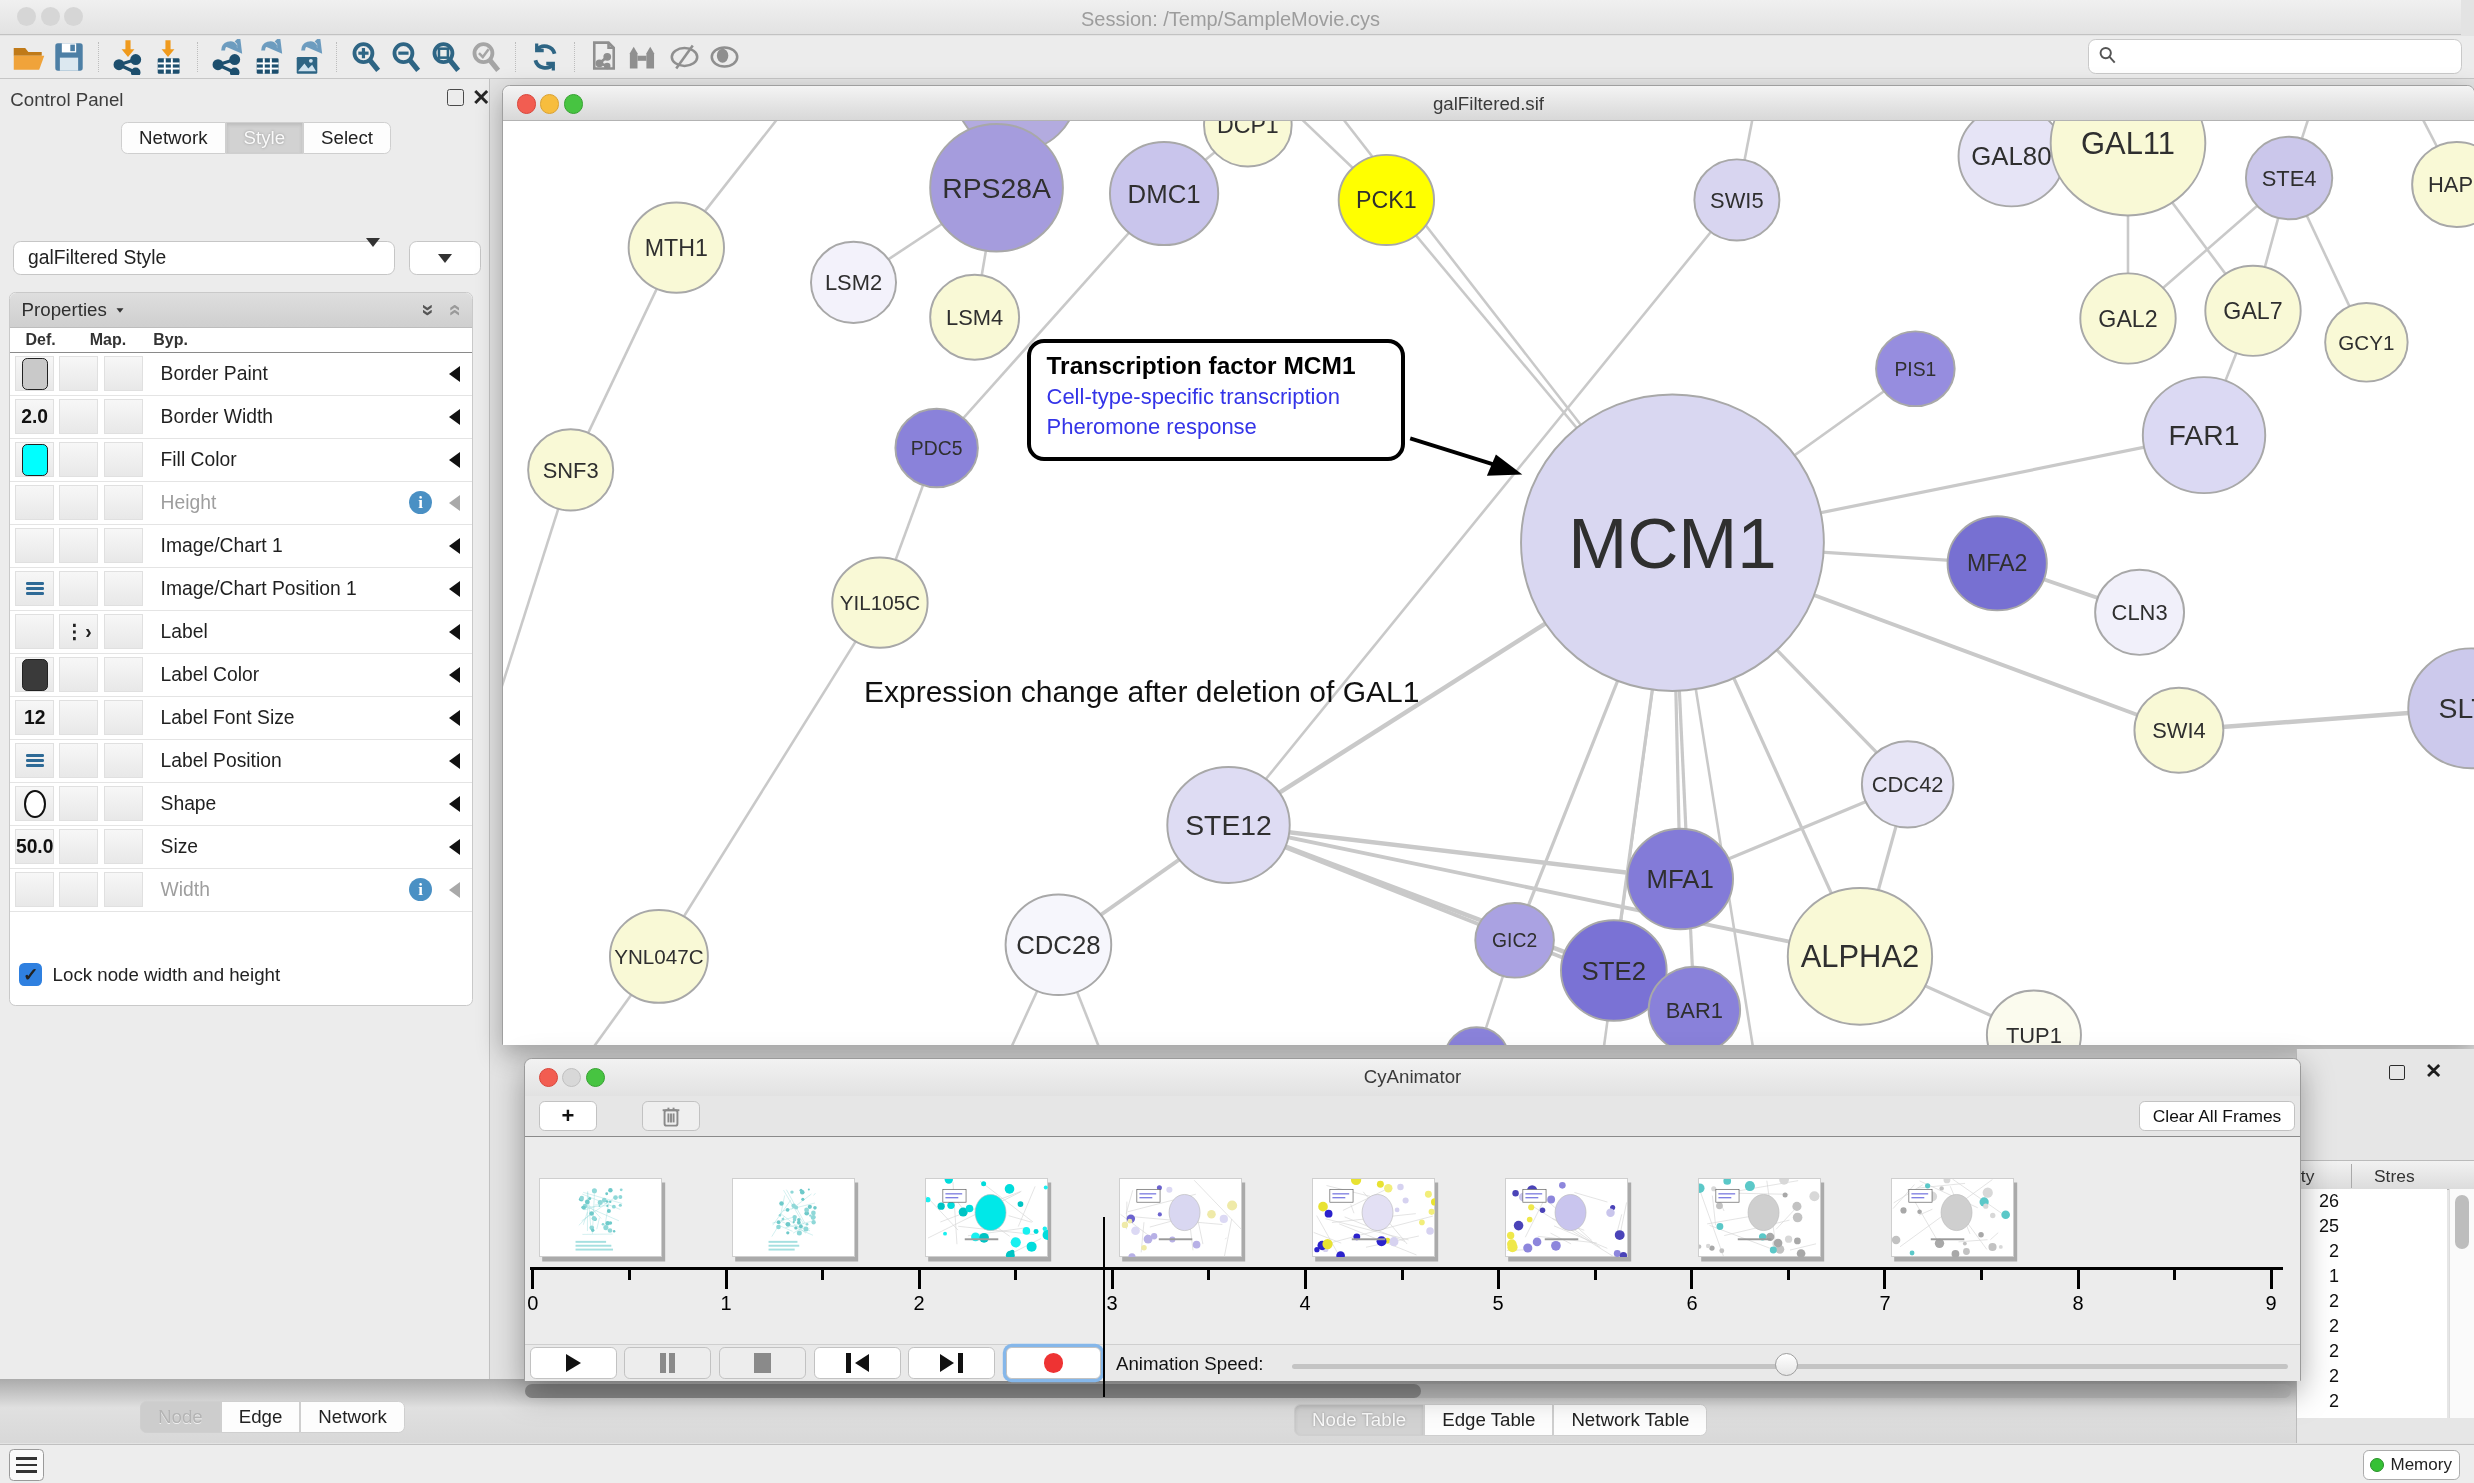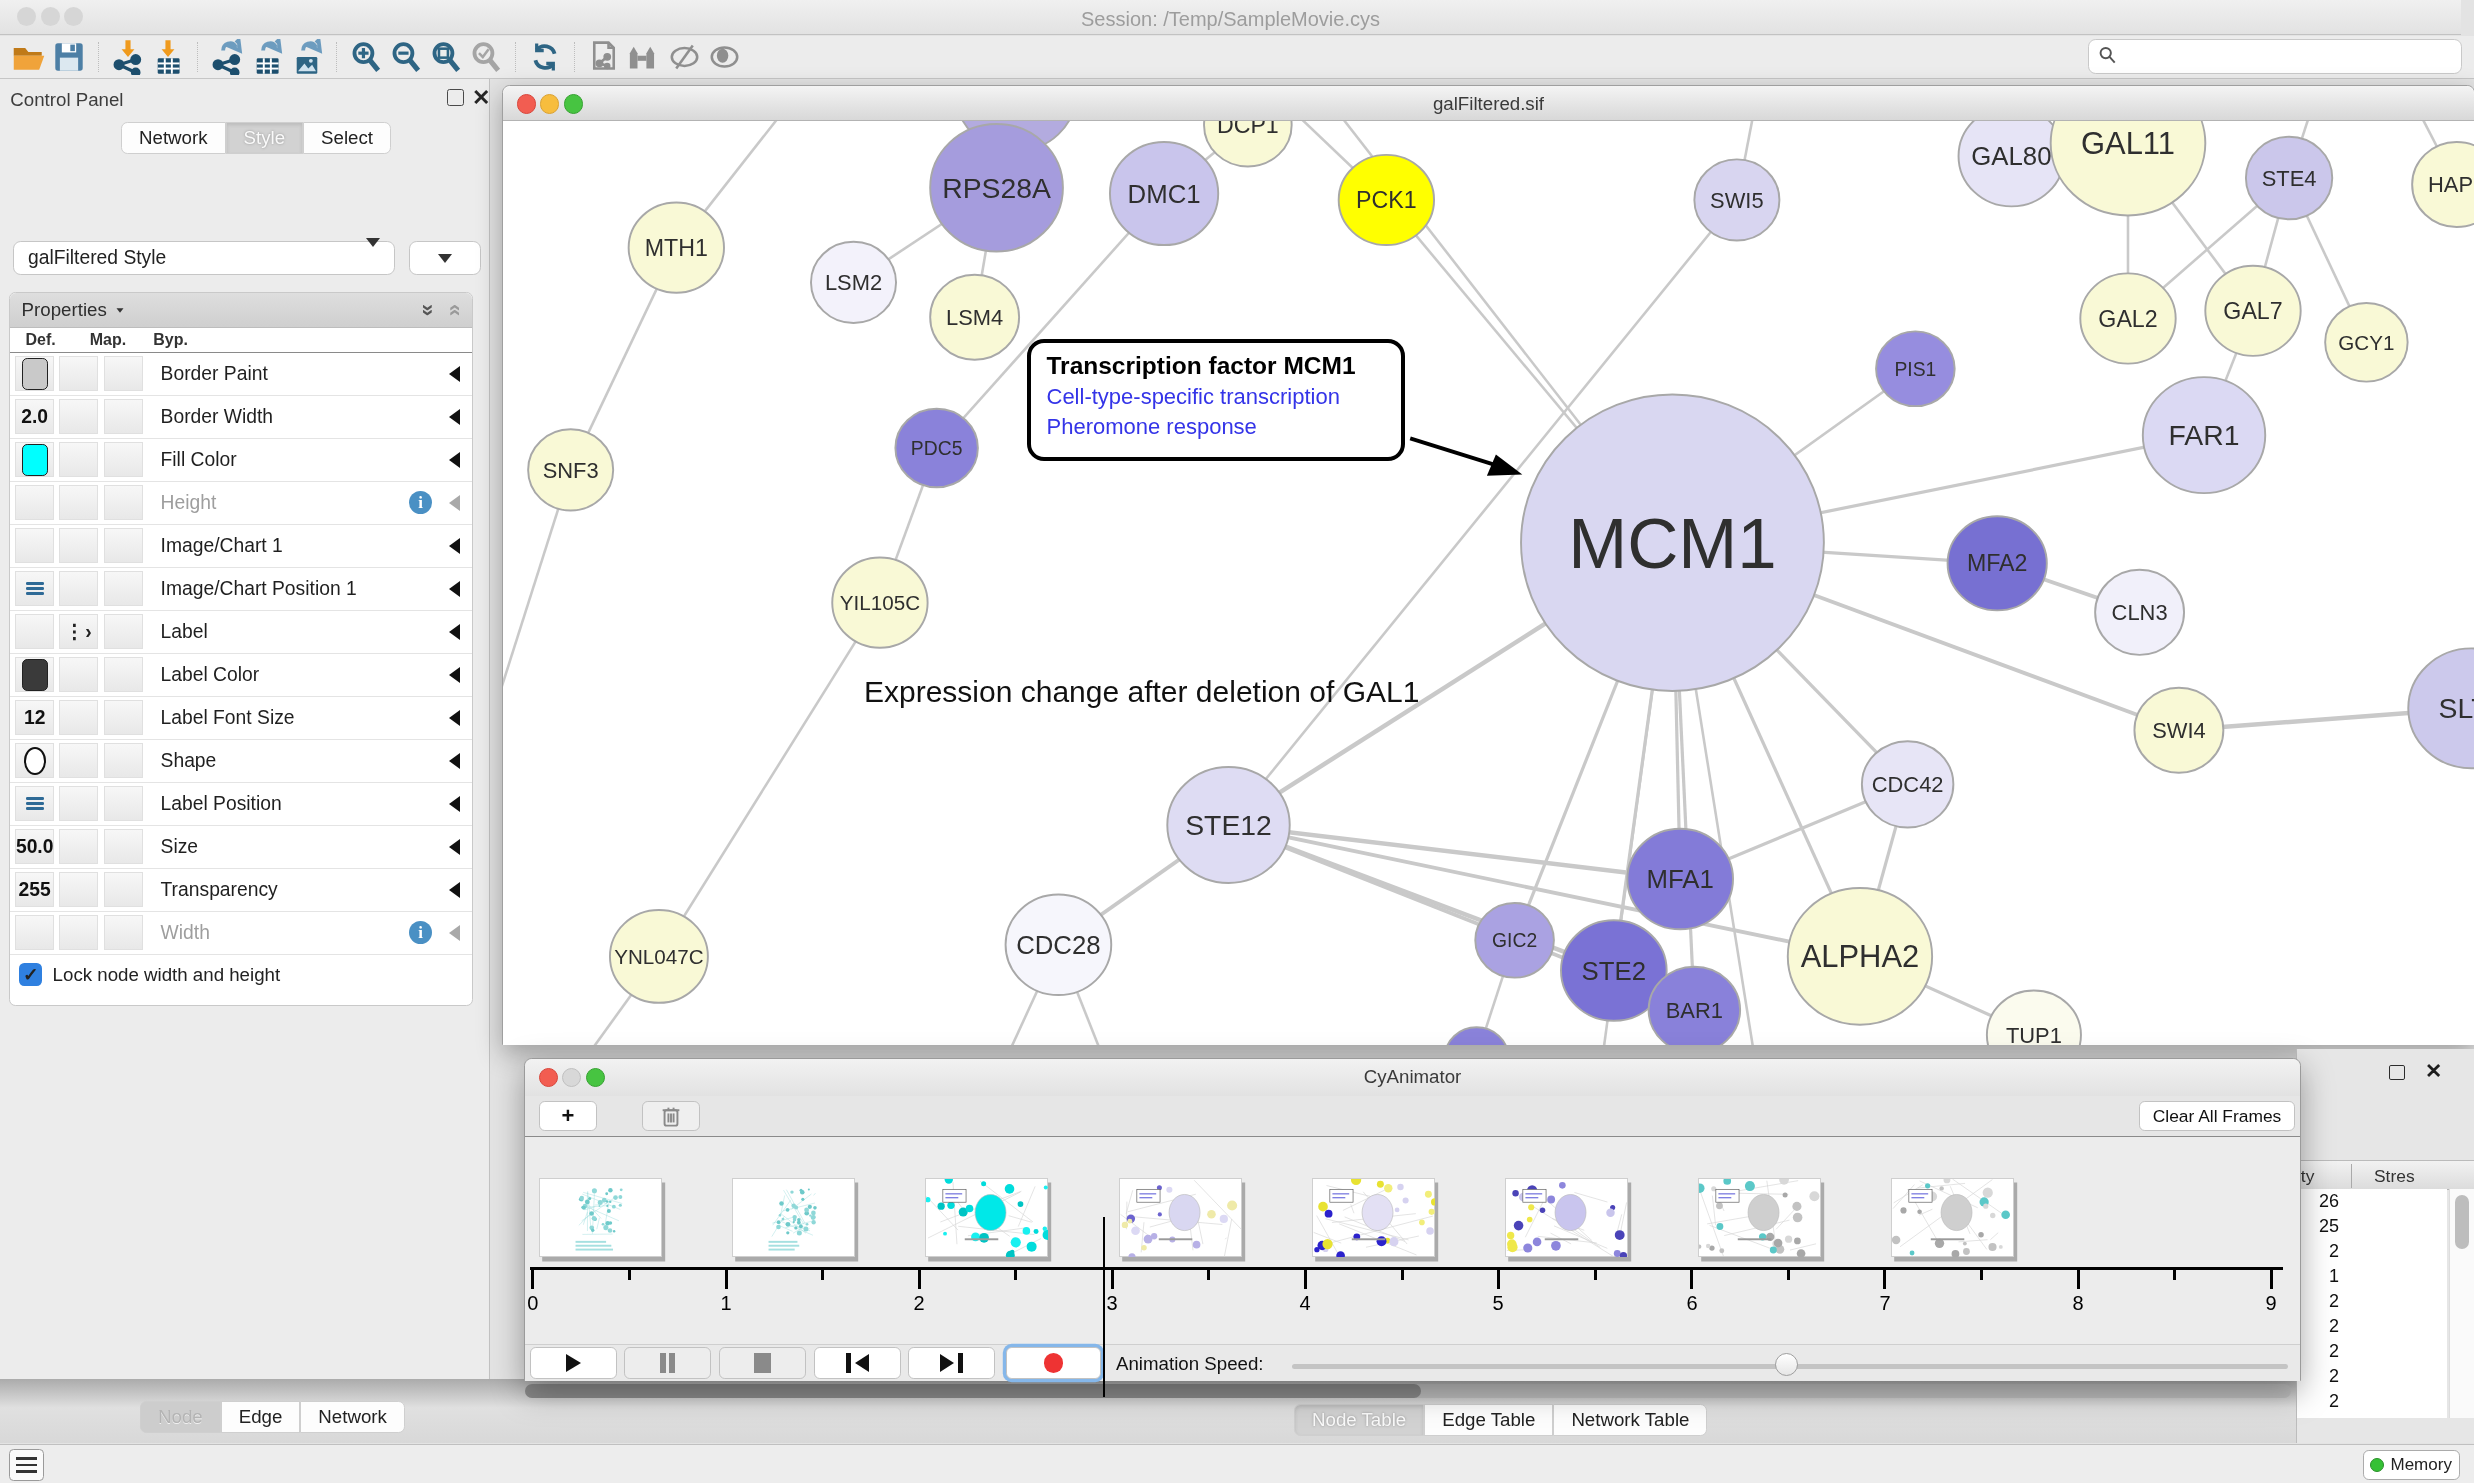--- a/index.html
+++ b/index.html
@@ -426,56 +426,47 @@
             <span class="cell">
               <span class="defval">12</span>
             </span>
             <span class="cell"></span>
             <span class="cell"></span>
             <span class="prop-label">Label Font Size</span>
             <span class="arrow-left"></span>
           </div>
           <div class="prop-row">
             <span class="cell">
-              <span class="ellipse-icon"></span>
-            </span>
-            <span class="cell"></span>
-            <span class="cell"></span>
-            <span class="prop-label">Shape</span>
-            <span class="arrow-left"></span>
-          </div>
-          <div class="prop-row">
-            <span class="cell">
               <span class="pos-icon">
                 <i></i>
                 <i></i>
                 <i></i>
               </span>
             </span>
             <span class="cell"></span>
             <span class="cell"></span>
             <span class="prop-label">Label Position</span>
             <span class="arrow-left"></span>
           </div>
           <div class="prop-row">
             <span class="cell">
+              <span class="ellipse-icon"></span>
+            </span>
+            <span class="cell"></span>
+            <span class="cell"></span>
+            <span class="prop-label">Shape</span>
+            <span class="arrow-left"></span>
+          </div>
+          <div class="prop-row">
+            <span class="cell">
               <span class="defval">50.0</span>
             </span>
             <span class="cell"></span>
             <span class="cell"></span>
             <span class="prop-label">Size</span>
-            <span class="arrow-left"></span>
-          </div>
-          <div class="prop-row">
-            <span class="cell">
-              <span class="defval">255</span>
-            </span>
-            <span class="cell"></span>
-            <span class="cell"></span>
-            <span class="prop-label">Transparency</span>
             <span class="arrow-left"></span>
           </div>
           <div class="prop-row">
             <span class="cell"></span>
             <span class="cell"></span>
             <span class="cell"></span>
             <span class="prop-label grayed">Width</span>
             <span class="info-dot">i</span>
             <span class="arrow-left grayed"></span>
           </div>

